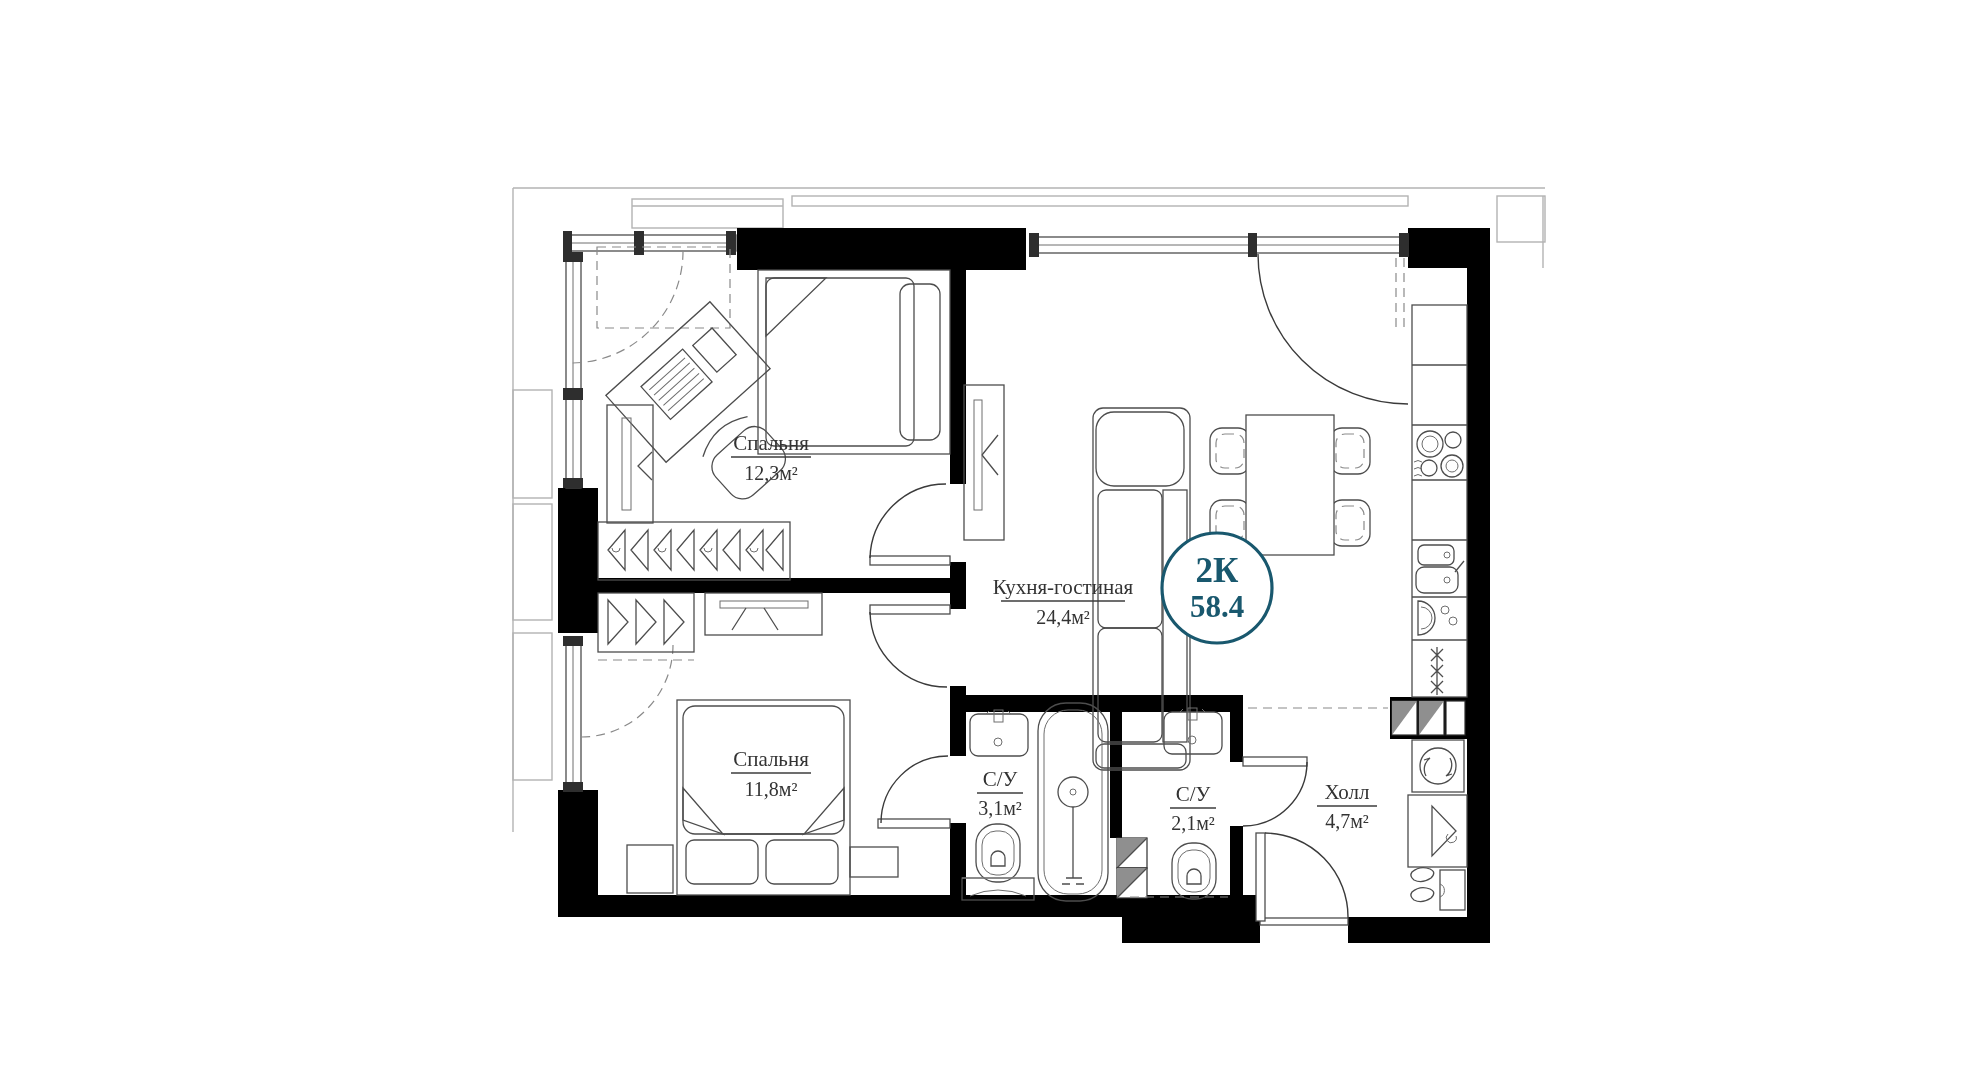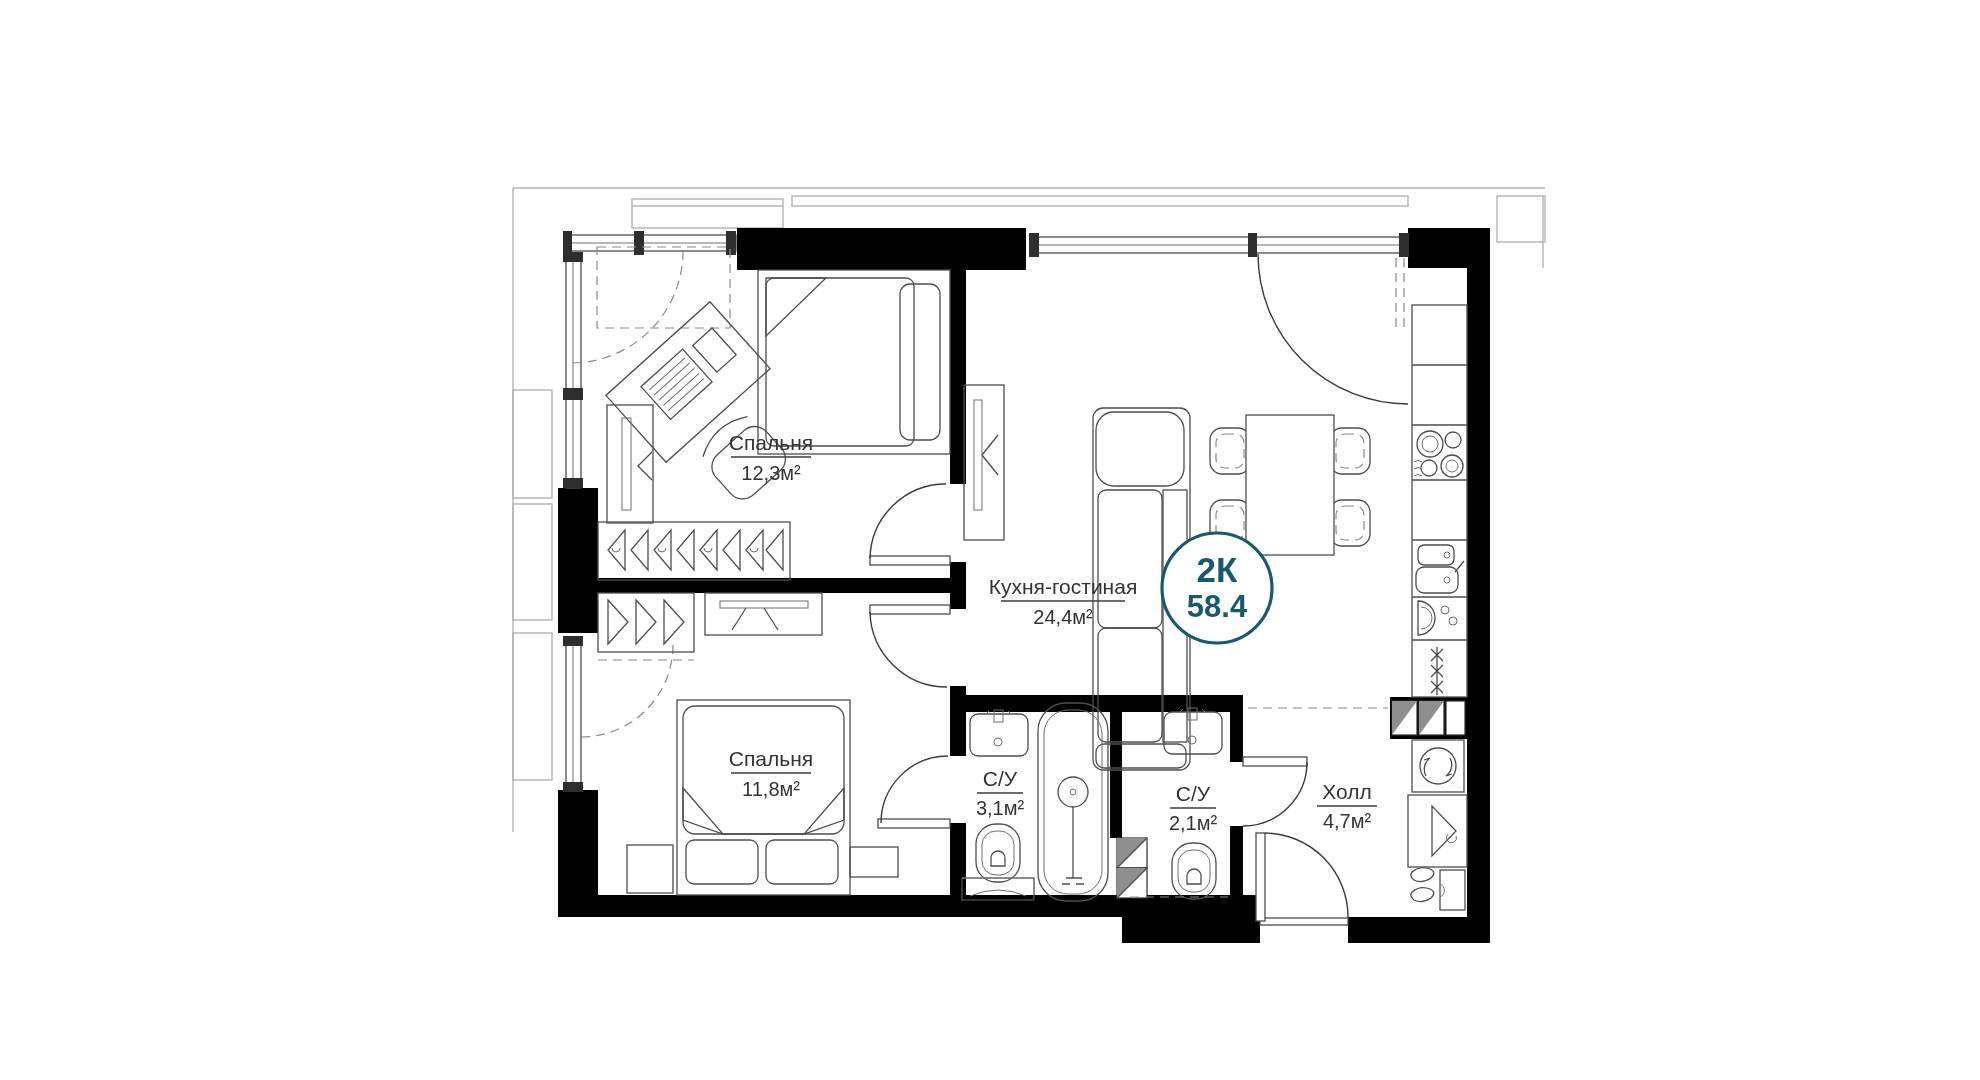--- a/index.html
+++ b/index.html
@@ -1,17 +1,17 @@
 <!DOCTYPE html>
 <html><head>
 <meta charset="utf-8">
 <style>
   html,body{margin:0;padding:0;background:#ffffff;}
   .stage{position:relative;width:1840px;height:1080px;background:#fff;overflow:hidden;
-         font-family:Liberation Sans, sans-serif;}
+         font-family:Liberation Serif, serif;}
   svg{position:absolute;left:0;top:0;}
   .wall{fill:#000;stroke:none;}
   .cap{fill:#2e2e2e;stroke:none;}
   .ln{fill:none;stroke:#4d4d4d;stroke-width:1.3;}
   .lnw{fill:#fff;stroke:#4d4d4d;stroke-width:1.3;}
   .lnt{fill:none;stroke:#6e6e6e;stroke-width:1;}
   .fac{fill:none;stroke:#b3b3b3;stroke-width:1.4;}
   .dash{fill:none;stroke:#8a8a8a;stroke-width:1.2;stroke-dasharray:9 6;}
   .arc{fill:none;stroke:#3a3a3a;stroke-width:1.4;}
   .duct{fill:#8f8f8f;stroke:none;}

